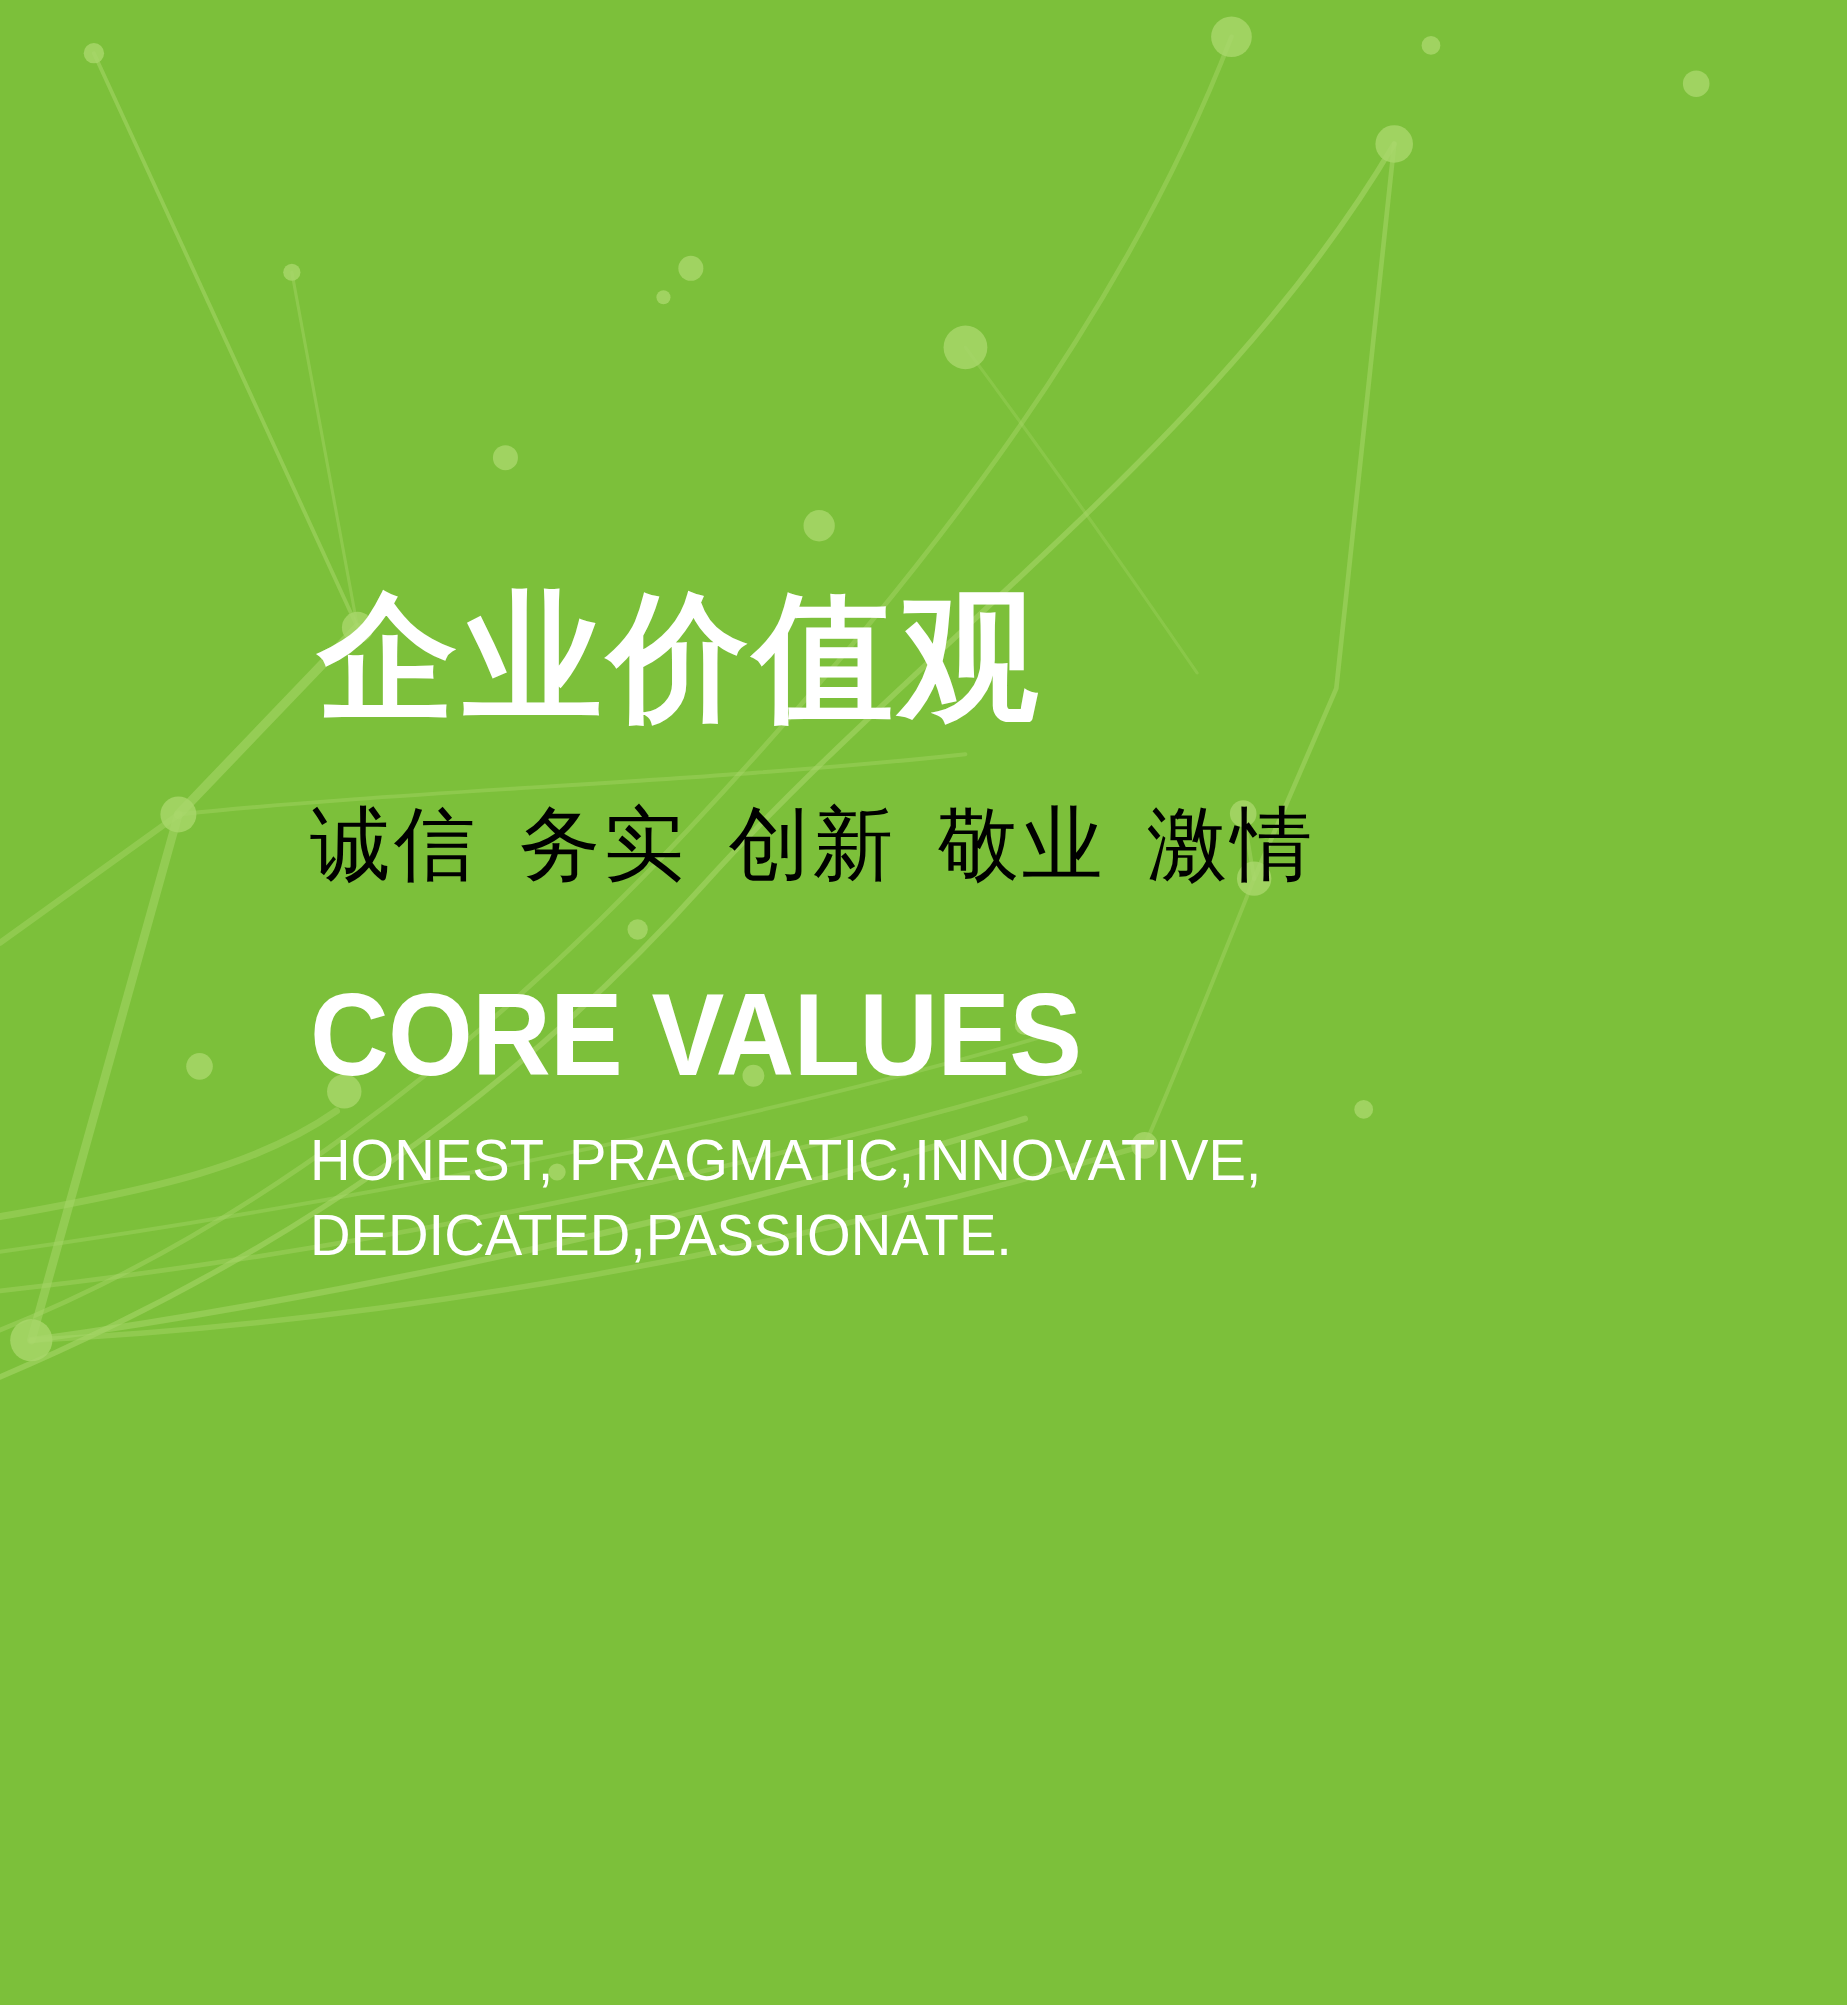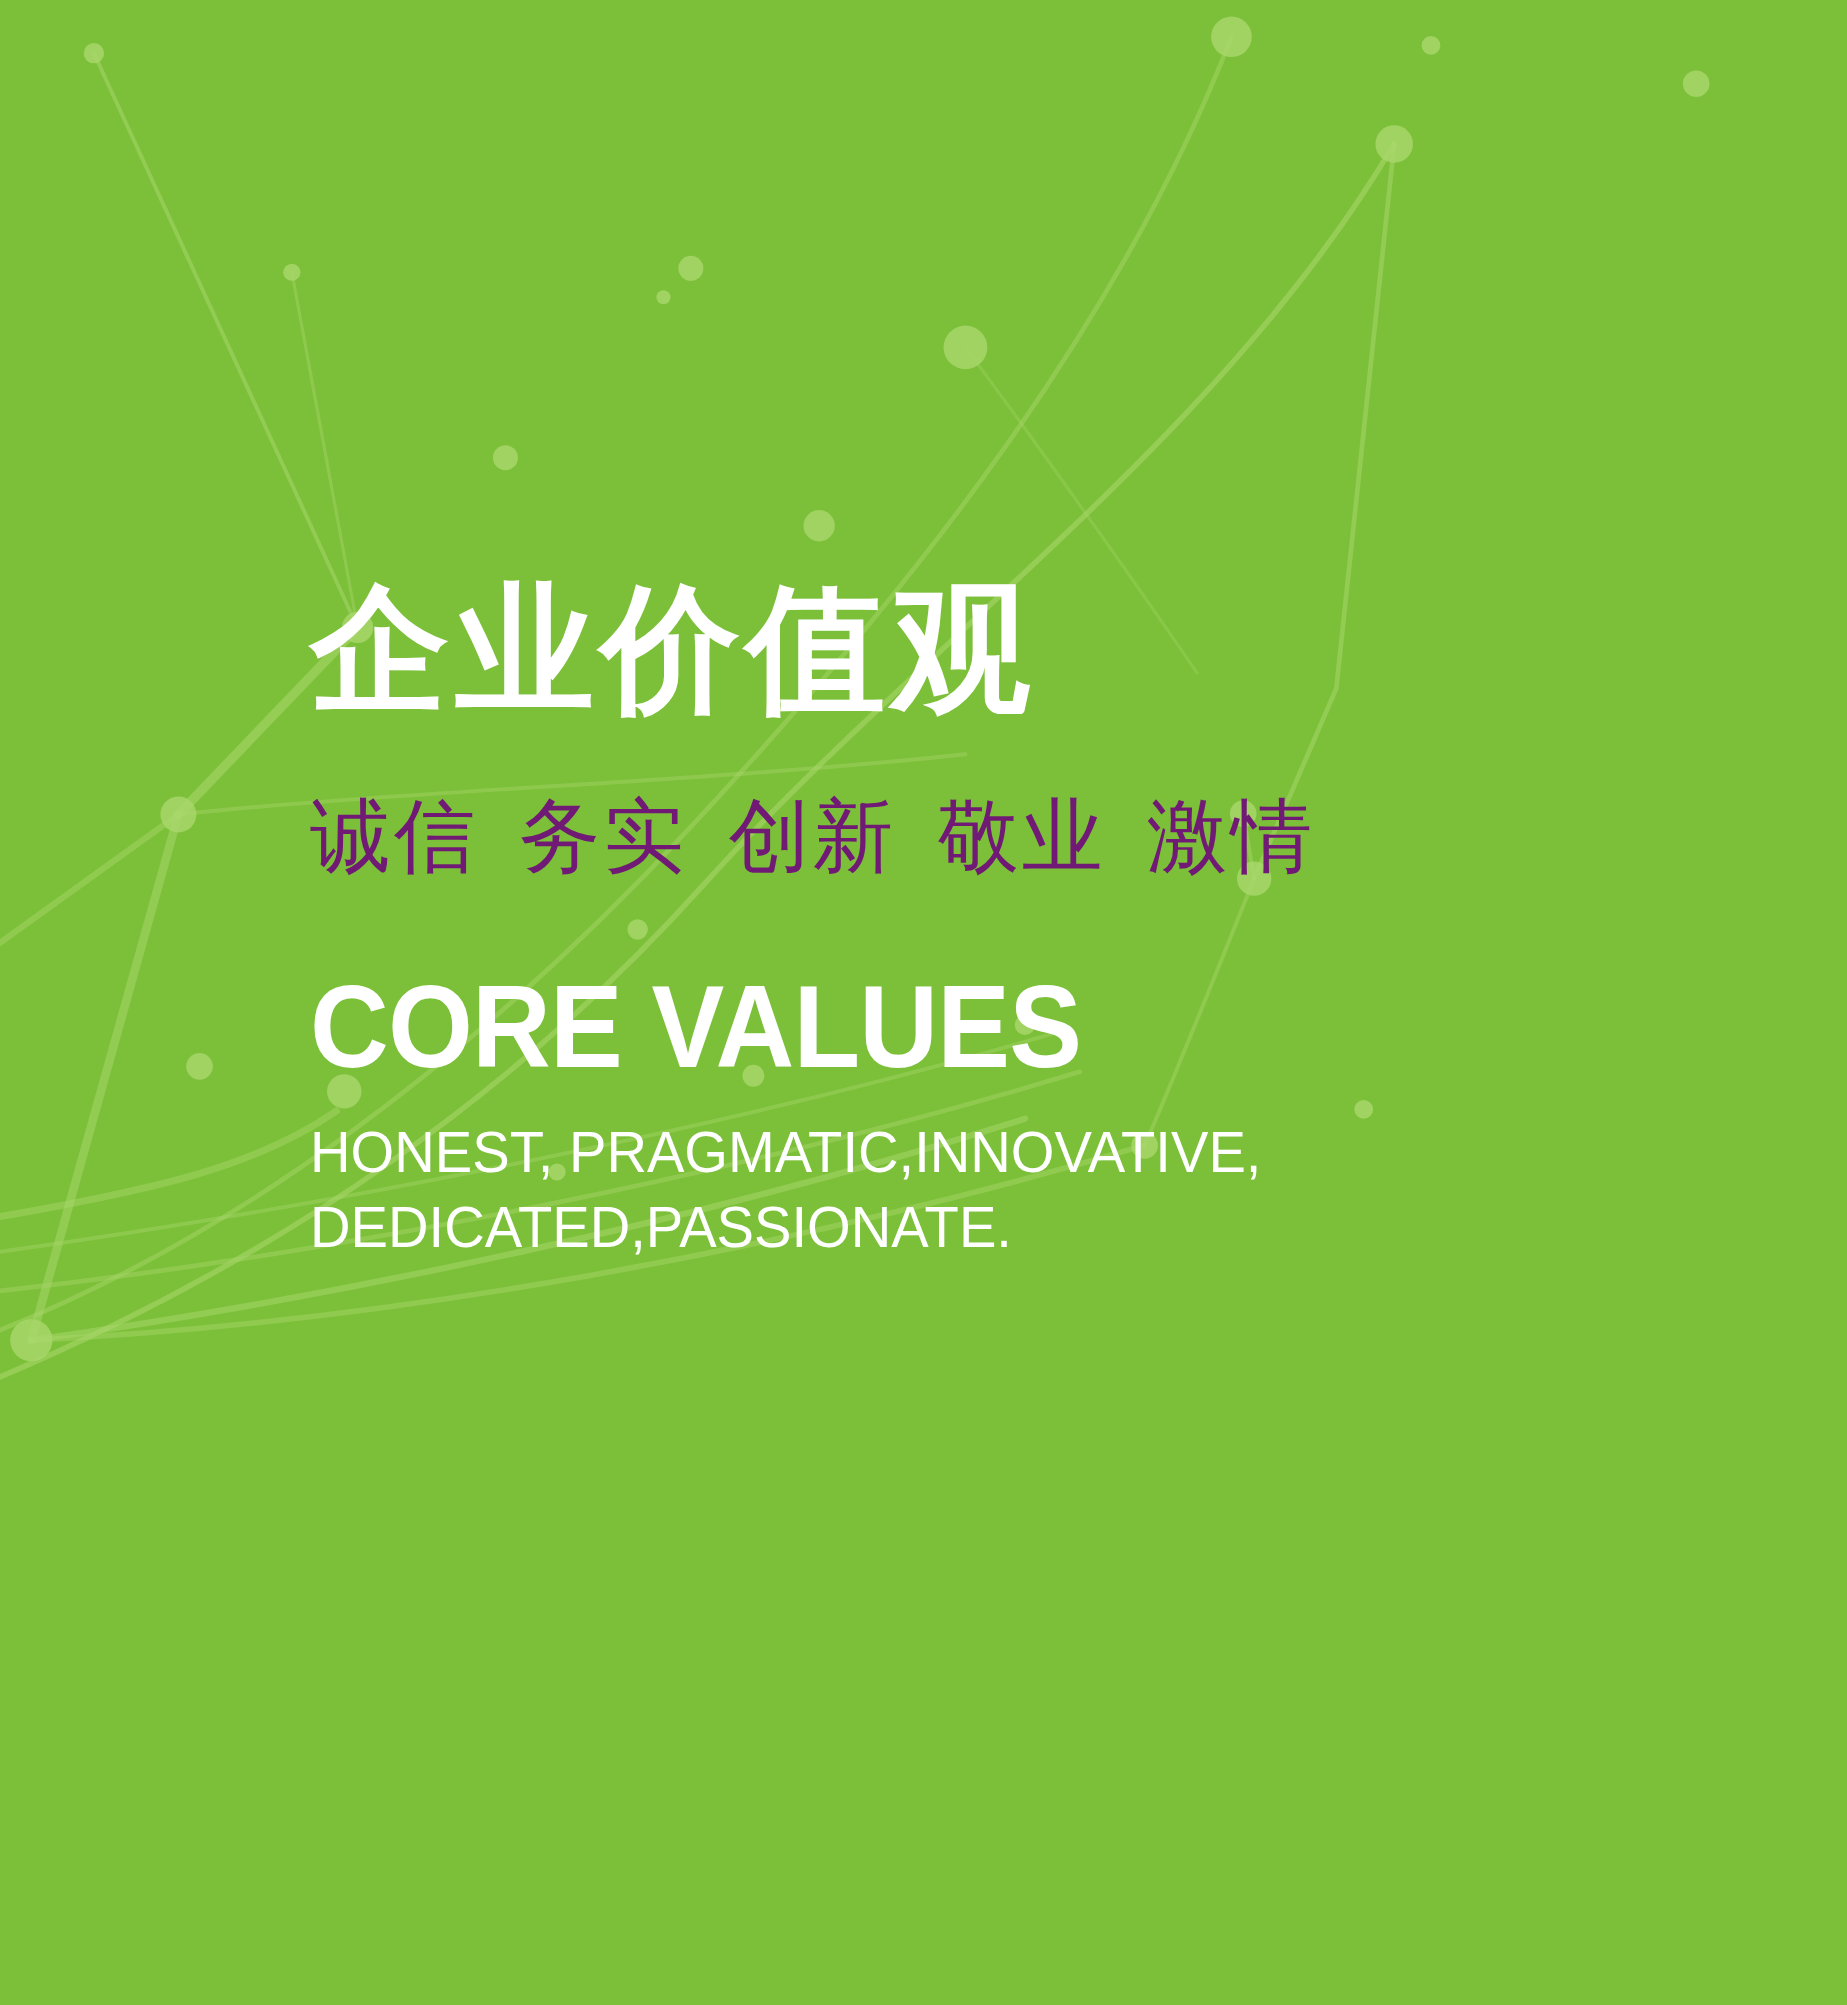--- a/index.html
+++ b/index.html
@@ -29,30 +29,30 @@
     top: 579px;
     width: 1408px;
   }
   .cn-title {
     font-family: "Liberation Sans", "DejaVu Sans", sans-serif;
     font-weight: 700;
     font-size: 139px;
     line-height: 1.0;
     letter-spacing: 6.3px;
     color: #ffffff;
-    margin: 0;
+    margin: 8px;
     white-space: nowrap;
   }
   .cn-sub {
     font-family: "Liberation Sans", "DejaVu Sans", sans-serif;
     font-weight: 400;
     font-size: 81px;
     line-height: 1.0;
     letter-spacing: 3.1px;
-    color: #701a75;
+    color: #000000;
     margin: 78px 0 0 0;
     white-space: nowrap;
   }
   .cn-sub span.w {
     display: inline-block;
     margin-right: 41px;
   }
   .cn-sub span.w:last-child { margin-right: 0; }
 
   .en-title {

